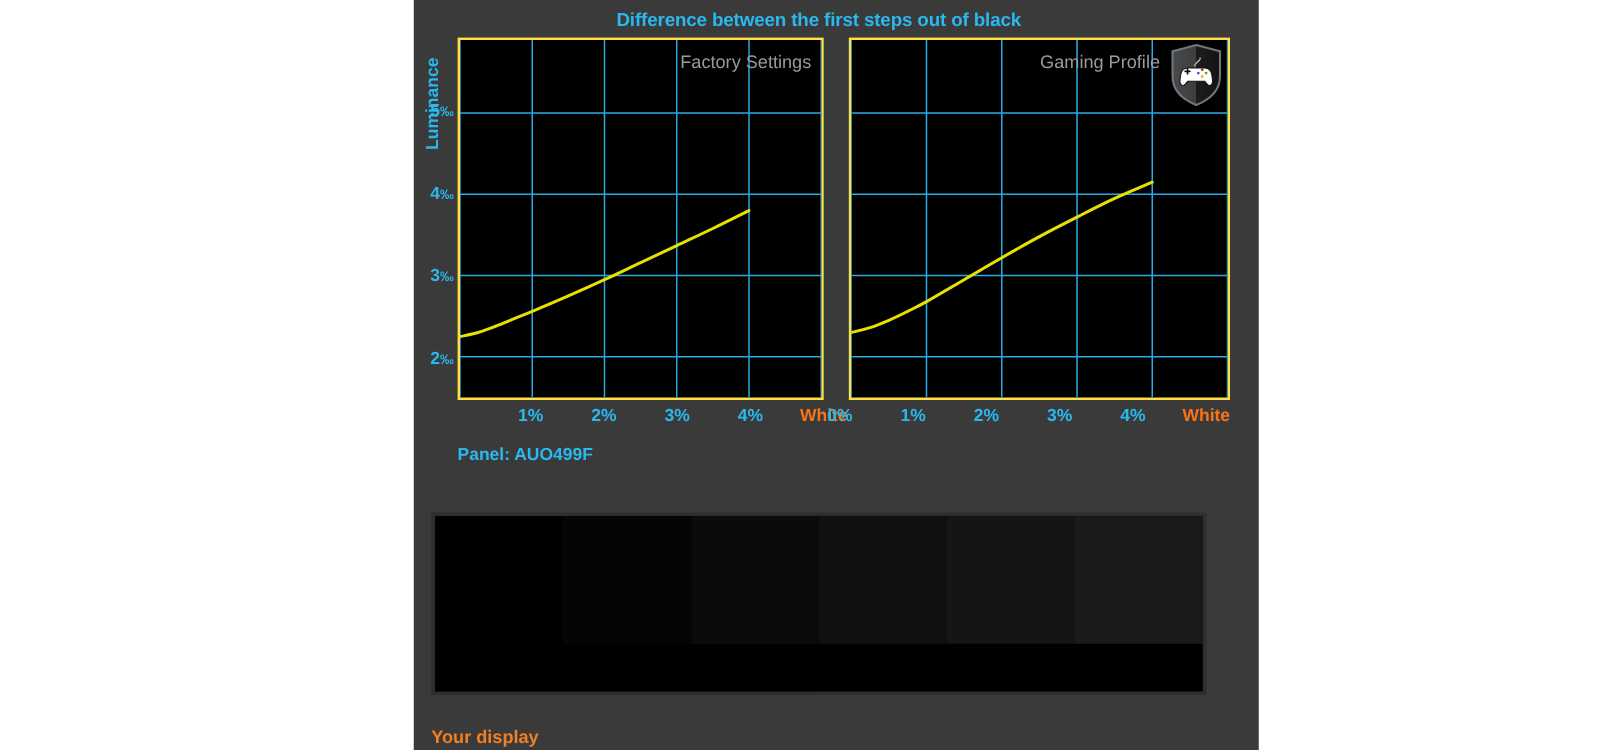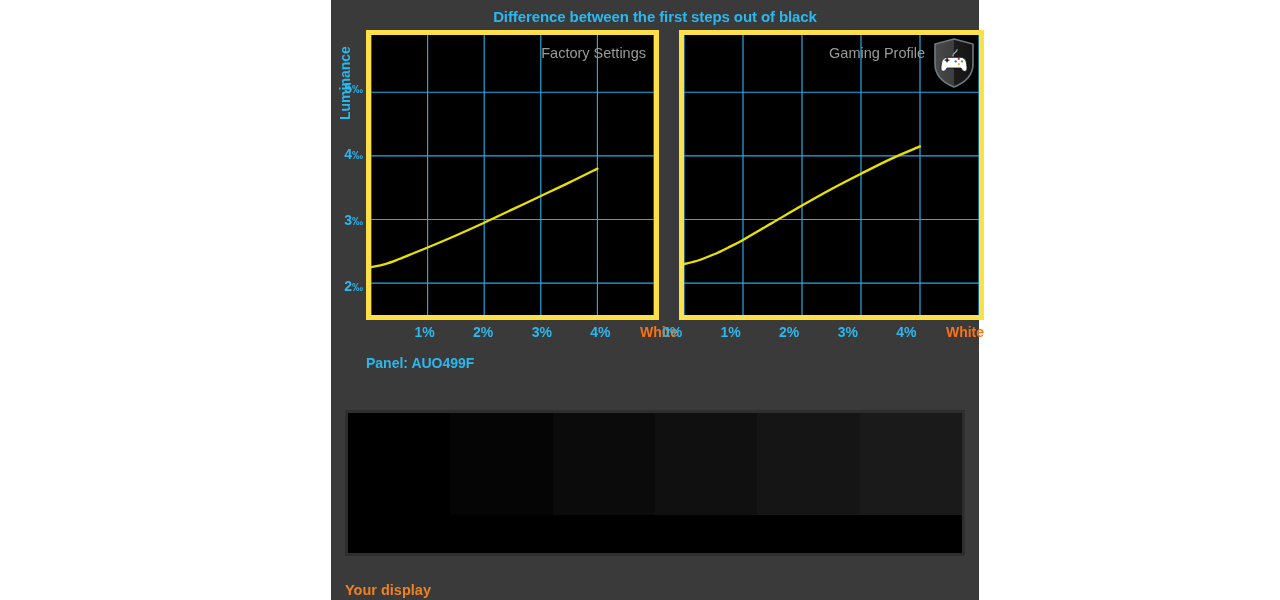--- a/index.html
+++ b/index.html
@@ -20,20 +20,21 @@
   }
 
   
   .card {
     position: absolute;
     left: 331px;
     top: 0px;
     width: 648px;
     height: 600px;
     background: #3a3a3a;
+    padding-left: 28px;
   }
 
   
   .chart-title {
     position: absolute;
     left: 0;
     top: 8px;
     width: 648px;
     text-align: center;
     color: #2bb8ef;
@@ -79,21 +80,21 @@
     top: 0;
     width: 648px;
     height: 600px;
   }
 
   .plot {
     position: absolute;
     top: 30px;
     height: 290px;
     background: #000000;
-    border: 5px solid #fde047;
+    border: 2px solid #fde047;
     box-sizing: border-box;
   }
   .plot.left  { left: 35px; width: 293px; }
   .plot.right { left: 348px; width: 305px; }
 
   .plot svg { display: block; width: 100%; height: 100%; }
 
   .profile-label {
     position: absolute;
     top: 10px;

